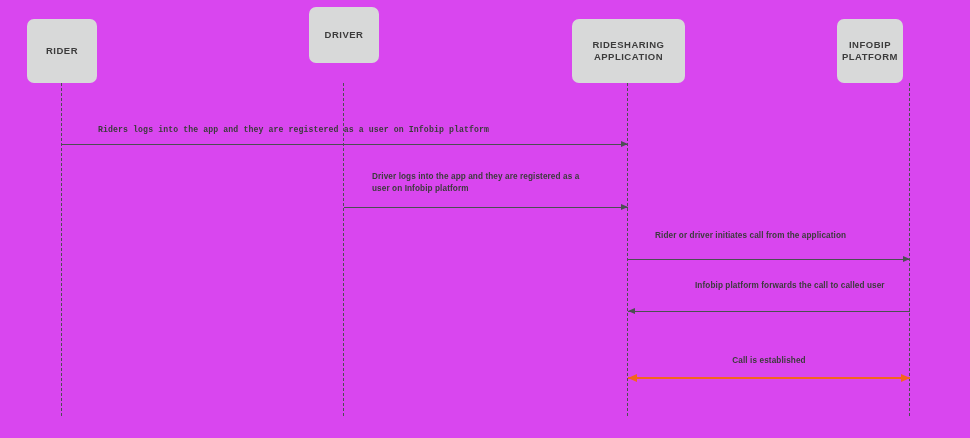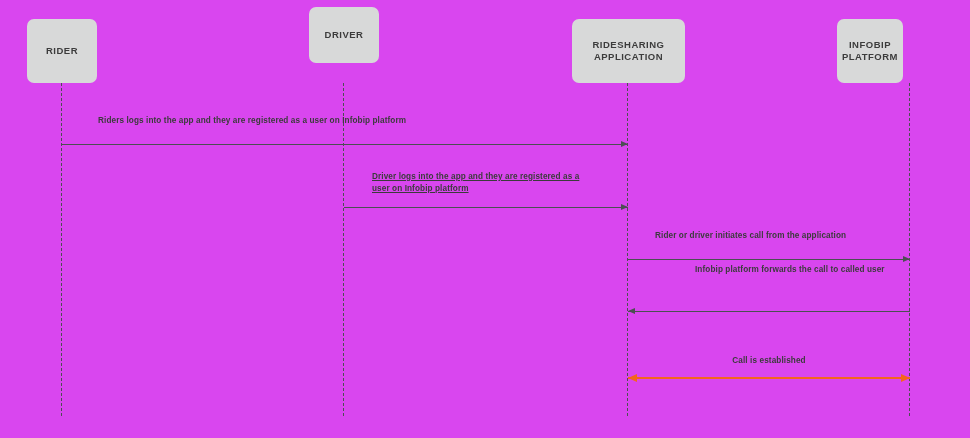--- a/index.html
+++ b/index.html
@@ -113,28 +113,28 @@
 APPLICATION</div>
       </div>
       <div class="participant" style="left: 837px; top: 19px; width: 66px; height: 64px;">
         <div class="participant-label">INFOBIP
 PLATFORM</div>
       </div>
     </div>
   <div id="messages">
       <div class="msg-line" style="left: 62px; top: 144px; width: 566px;"></div>
       <div class="arrowhead right" style="top: 140.9px; left: 621px;"></div>
-      <div class="msg-label" style="left: 98px; top: 115px; width: 520px;">Riders logs into the app and they are registered as a user on Infobip platform</div>
+      <div class="msg-label" style="left: 98px; top: 124px; width: 520px; font-family: Liberation Mono, monospace;">Riders logs into the app and they are registered as a user on Infobip platform</div>
       <div class="msg-line" style="left: 344px; top: 207px; width: 284px;"></div>
       <div class="arrowhead right" style="top: 203.9px; left: 621px;"></div>
-      <div class="msg-label" style="left: 372px; top: 171px; width: 214px; text-decoration: underline;">Driver logs into the app and they are registered as a user on Infobip platform</div>
+      <div class="msg-label" style="left: 372px; top: 171px; width: 214px;">Driver logs into the app and they are registered as a user on Infobip platform</div>
       <div class="msg-line" style="left: 628px; top: 259px; width: 282px;"></div>
       <div class="arrowhead right" style="top: 255.9px; left: 903px;"></div>
       <div class="msg-label" style="left: 655px; top: 230px; width: 220px;">Rider or driver initiates call from the application</div>
       <div class="msg-line" style="left: 628px; top: 311px; width: 282px;"></div>
       <div class="arrowhead left" style="top: 307.9px; left: 628px;"></div>
-      <div class="msg-label" style="left: 655px; top: 264px; width: 240px; padding-left: 40px;">Infobip platform forwards the call to called user</div>
+      <div class="msg-label" style="left: 655px; top: 280px; width: 240px; padding-left: 40px;">Infobip platform forwards the call to called user</div>
       <div class="msg-line accent" style="left: 628px; top: 377px; width: 282px;"></div>
       <div class="arrowhead left accent" style="top: 373.5px; left: 628px;"></div>
       <div class="arrowhead right accent" style="top: 373.5px; left: 901px;"></div>
       <div class="msg-label centered" style="left: 628px; top: 355px; width: 282px;">Call is established</div>
     </div>
 </div>
 
 </body></html>

